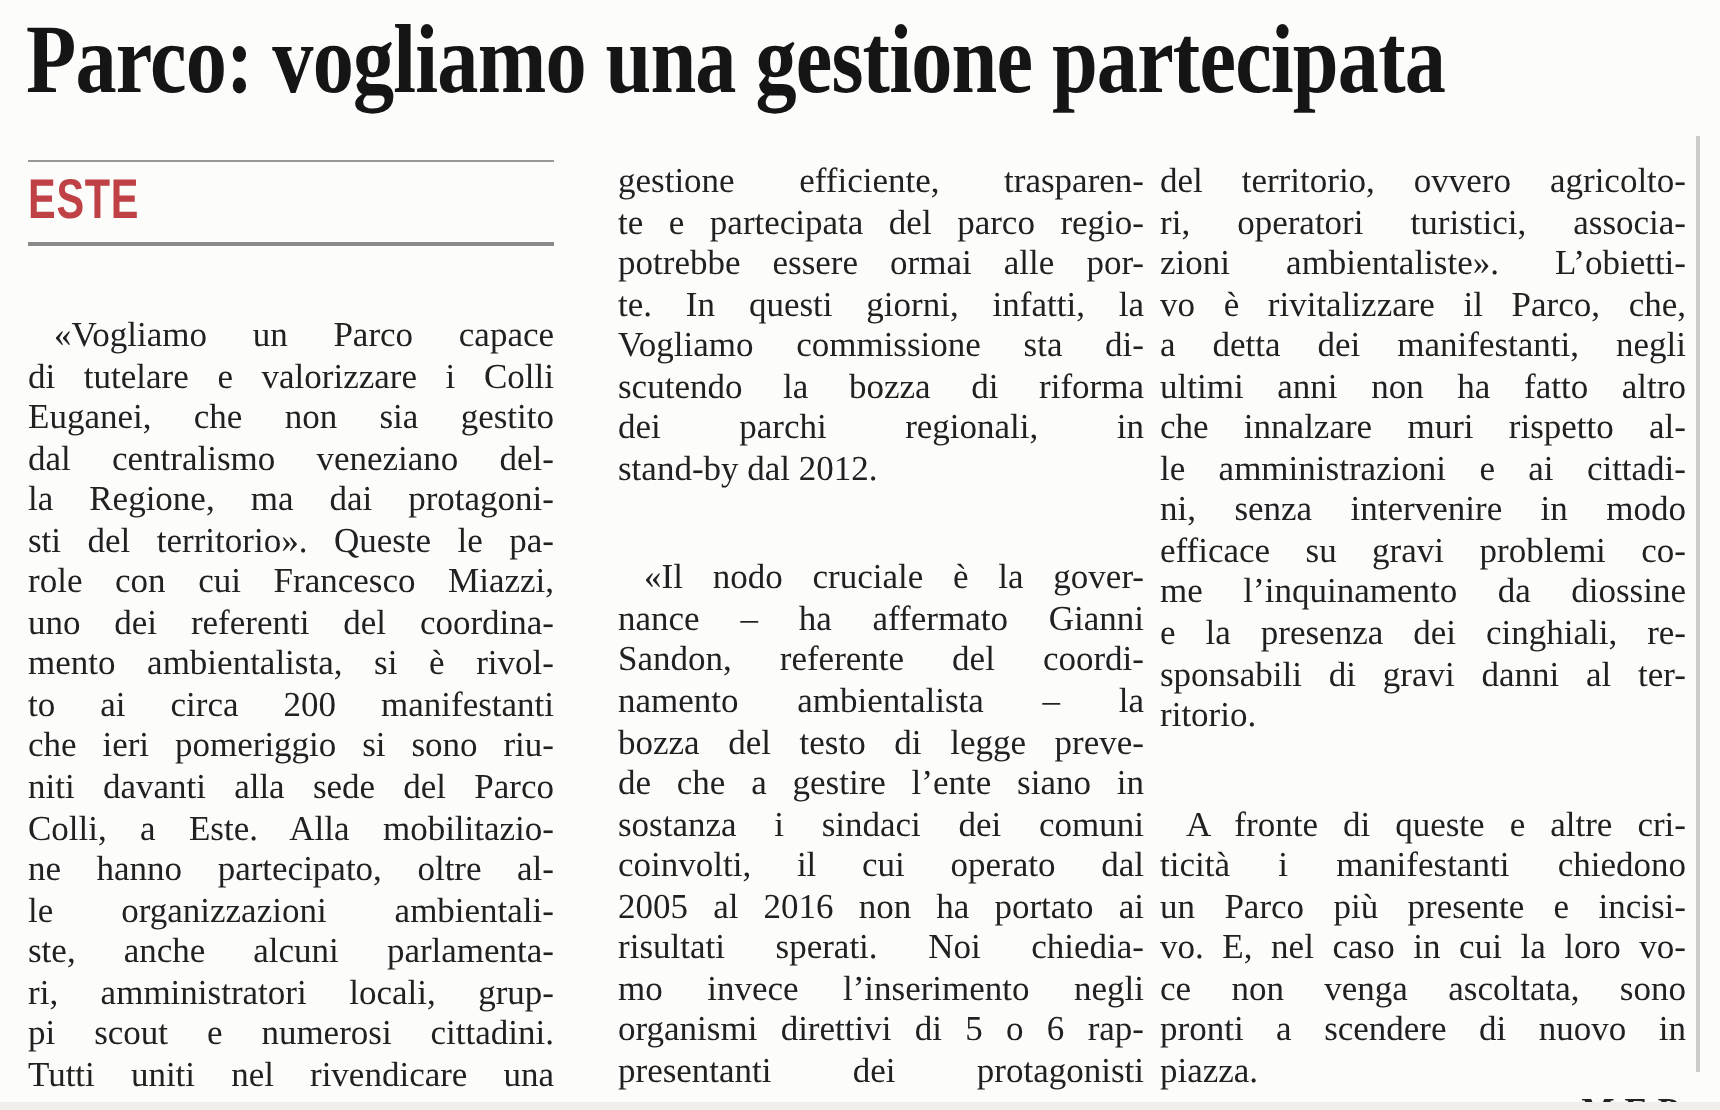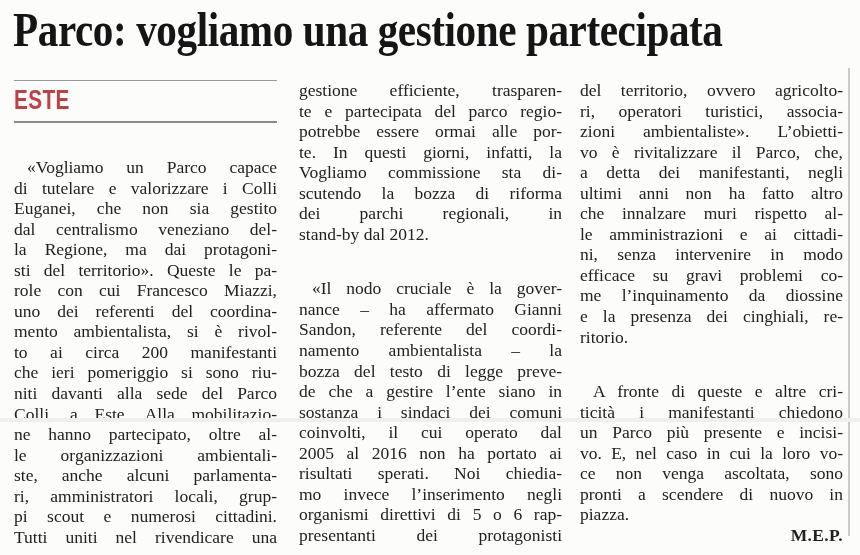--- a/index.html
+++ b/index.html
@@ -8,21 +8,21 @@
     width: 860px;
     height: 555px;
     background: #fcfcfb;
     overflow: hidden;
     font-family: "Liberation Serif", serif;
   }
   .page {
     position: absolute;
     inset: 0;
     width: 860px;
-    height: 422px;
+    height: 555px;
   }
   .headline {
     position: absolute;
     left: 13px;
     top: 1px;
     margin: 0;
     font-family: "Liberation Serif", serif;
     font-weight: bold;
     font-size: 49px;
     color: #151515;
@@ -30,21 +30,21 @@
     transform: scaleX(0.84);
     transform-origin: 0 0;
     letter-spacing: -0.5px;
   }
   .col {
     position: absolute;
     top: 80px;
     width: 263px;
   }
   .col1 { left: 14px; }
-  .col2 { left: 299px; }
+  .col2 { left: 309px; }
   .col3 { left: 580px; }
 
   .kicker-block { margin-top: 0; }
   .kicker-rule-top { height: 1px; background: #989898; }
   .kicker-rule-bottom { height: 2px; background: #8a8a8a; margin-top: 2px; }
   .kicker {
     height: 38px;
     display: flex;
     align-items: center;
     font-family: "Liberation Sans", sans-serif;
@@ -163,20 +163,21 @@
         <div class="tl">zioni ambientaliste». L’obietti-</div>
         <div class="tl">vo è rivitalizzare il Parco, che,</div>
         <div class="tl">a detta dei manifestanti, negli</div>
         <div class="tl">ultimi anni non ha fatto altro</div>
         <div class="tl">che innalzare muri rispetto al-</div>
         <div class="tl">le amministrazioni e ai cittadi-</div>
         <div class="tl">ni, senza intervenire in modo</div>
         <div class="tl">efficace su gravi problemi co-</div>
         <div class="tl">me l’inquinamento da diossine</div>
         <div class="tl">e la presenza dei cinghiali, re-</div>
+        <div class="tl">sponsabili di gravi danni al ter-</div>
         <div class="tl end">ritorio.</div>
         <div class="tl ind">A fronte di queste e altre cri-</div>
         <div class="tl">ticità i manifestanti chiedono</div>
         <div class="tl">un Parco più presente e incisi-</div>
         <div class="tl">vo. E, nel caso in cui la loro vo-</div>
         <div class="tl">ce non venga ascoltata, sono</div>
         <div class="tl">pronti a scendere di nuovo in</div>
         <div class="tl end">piazza.</div>
         <div class="tl sig">M.E.P.</div>
       </div>

